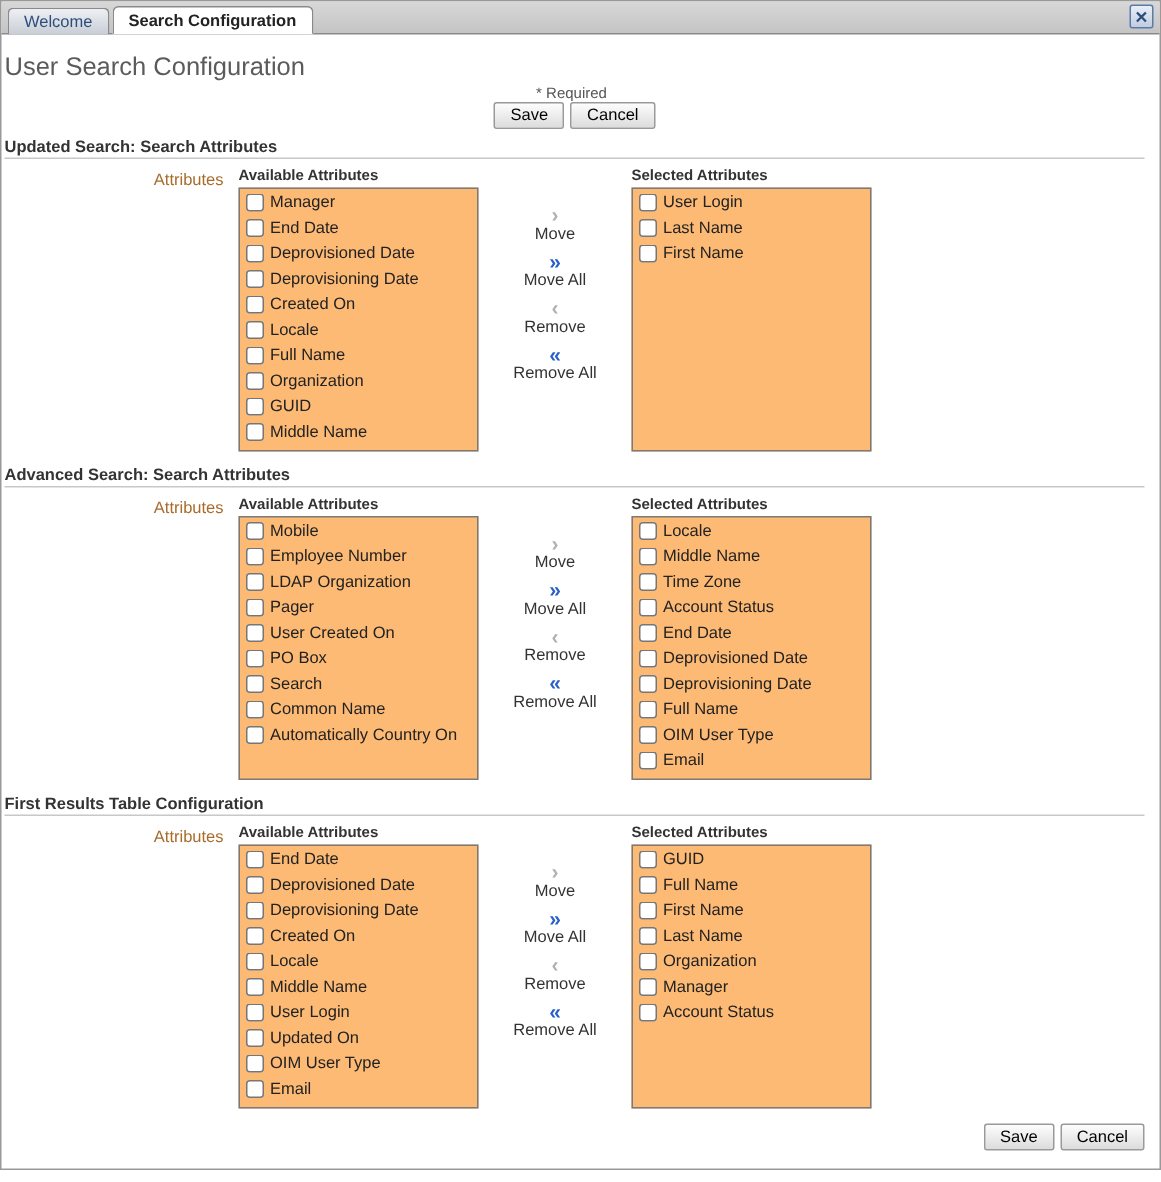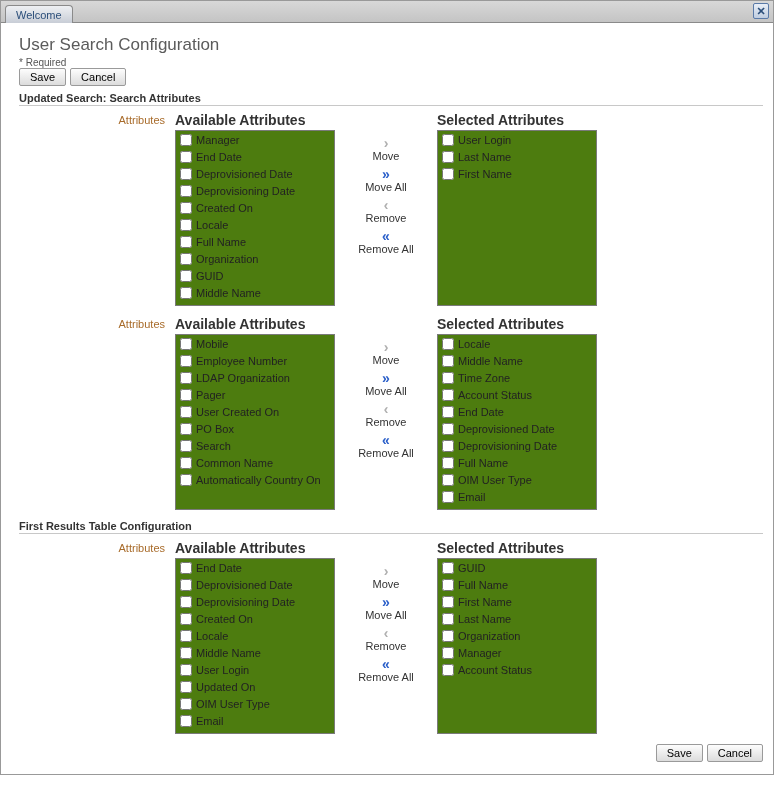--- a/index.html
+++ b/index.html
@@ -56,31 +56,31 @@
     background: linear-gradient(#e8eef7,#c0cde0);
     display: flex;
     align-items: center;
     justify-content: center;
     cursor: pointer;
     color: #2b4e7a;
     font-weight: bold;
     font-size: 11px;
   }
   .content {
-    padding: 6px 10px 12px 18px;
+    padding: 6px 10px 12px 2px;
   }
   .page-title {
     font-size: 17px;
     color: #5b5b5b;
     margin: 6px 0 2px 0;
     font-weight: normal;
   }
   .topbar {
     display: flex;
-    justify-content: flex-start;
+    justify-content: center;
     align-items: center;
     gap: 4px;
     margin-bottom: 6px;
   }
   .required-note {
     color: #555;
     font-size: 10px;
     margin-right: 4px;
   }
   .btn {
@@ -109,27 +109,27 @@
   .attr-label {
     text-align: right;
     color: #a86b2a;
     padding-top: 2px;
     padding-right: 4px;
     font-size: 11px;
   }
   .col-header {
     font-weight: bold;
     margin-bottom: 2px;
-    font-size: 14px;
+    font-size: 10px;
   }
   .listbox {
     width: 160px;
     height: 176px;
     border: 1px solid #7a7a7a;
-    background: #4d7c0f;
+    background: #fdba74;
     overflow-y: scroll;
     overflow-x: hidden;
   }
   .listrow {
     display: flex;
     align-items: center;
     padding: 0 2px;
     height: 17px;
     white-space: nowrap;
     font-size: 11px;
@@ -171,20 +171,21 @@
     gap: 4px;
     margin-top: 6px;
   }
 </style>
 </head>
 <body>
 
 <div class="window">
   <div class="tab-strip">
     <div class="tab">Welcome</div>
+    <div class="tab active">Search Configuration</div>
     <div class="tabstrip-close">✕</div>
   </div>
 
   <div class="content">
     <div class="page-title">User Search Configuration</div>
     <div class="topbar">
       <span class="required-note">* Required</span>
     </div>
     <div class="topbar" style="margin-top:-6px;">
       <button class="btn">Save</button>
@@ -269,20 +270,21 @@
               <span>Last Name</span>
             </div>
             <div class="listrow">
               <input type="checkbox" style="">
               <span>First Name</span>
             </div>
           </div>
       </div>
     </div>
 
+    <div class="section-header">Advanced Search: Search Attributes</div>
     <div class="shuttle-row">
       <div class="attr-label">Attributes</div>
       <div>
         <div class="col-header">Available Attributes</div>
         <div class="listbox">
             <div class="listrow">
               <input type="checkbox" style="">
               <span>Mobile</span>
             </div>
             <div class="listrow">

